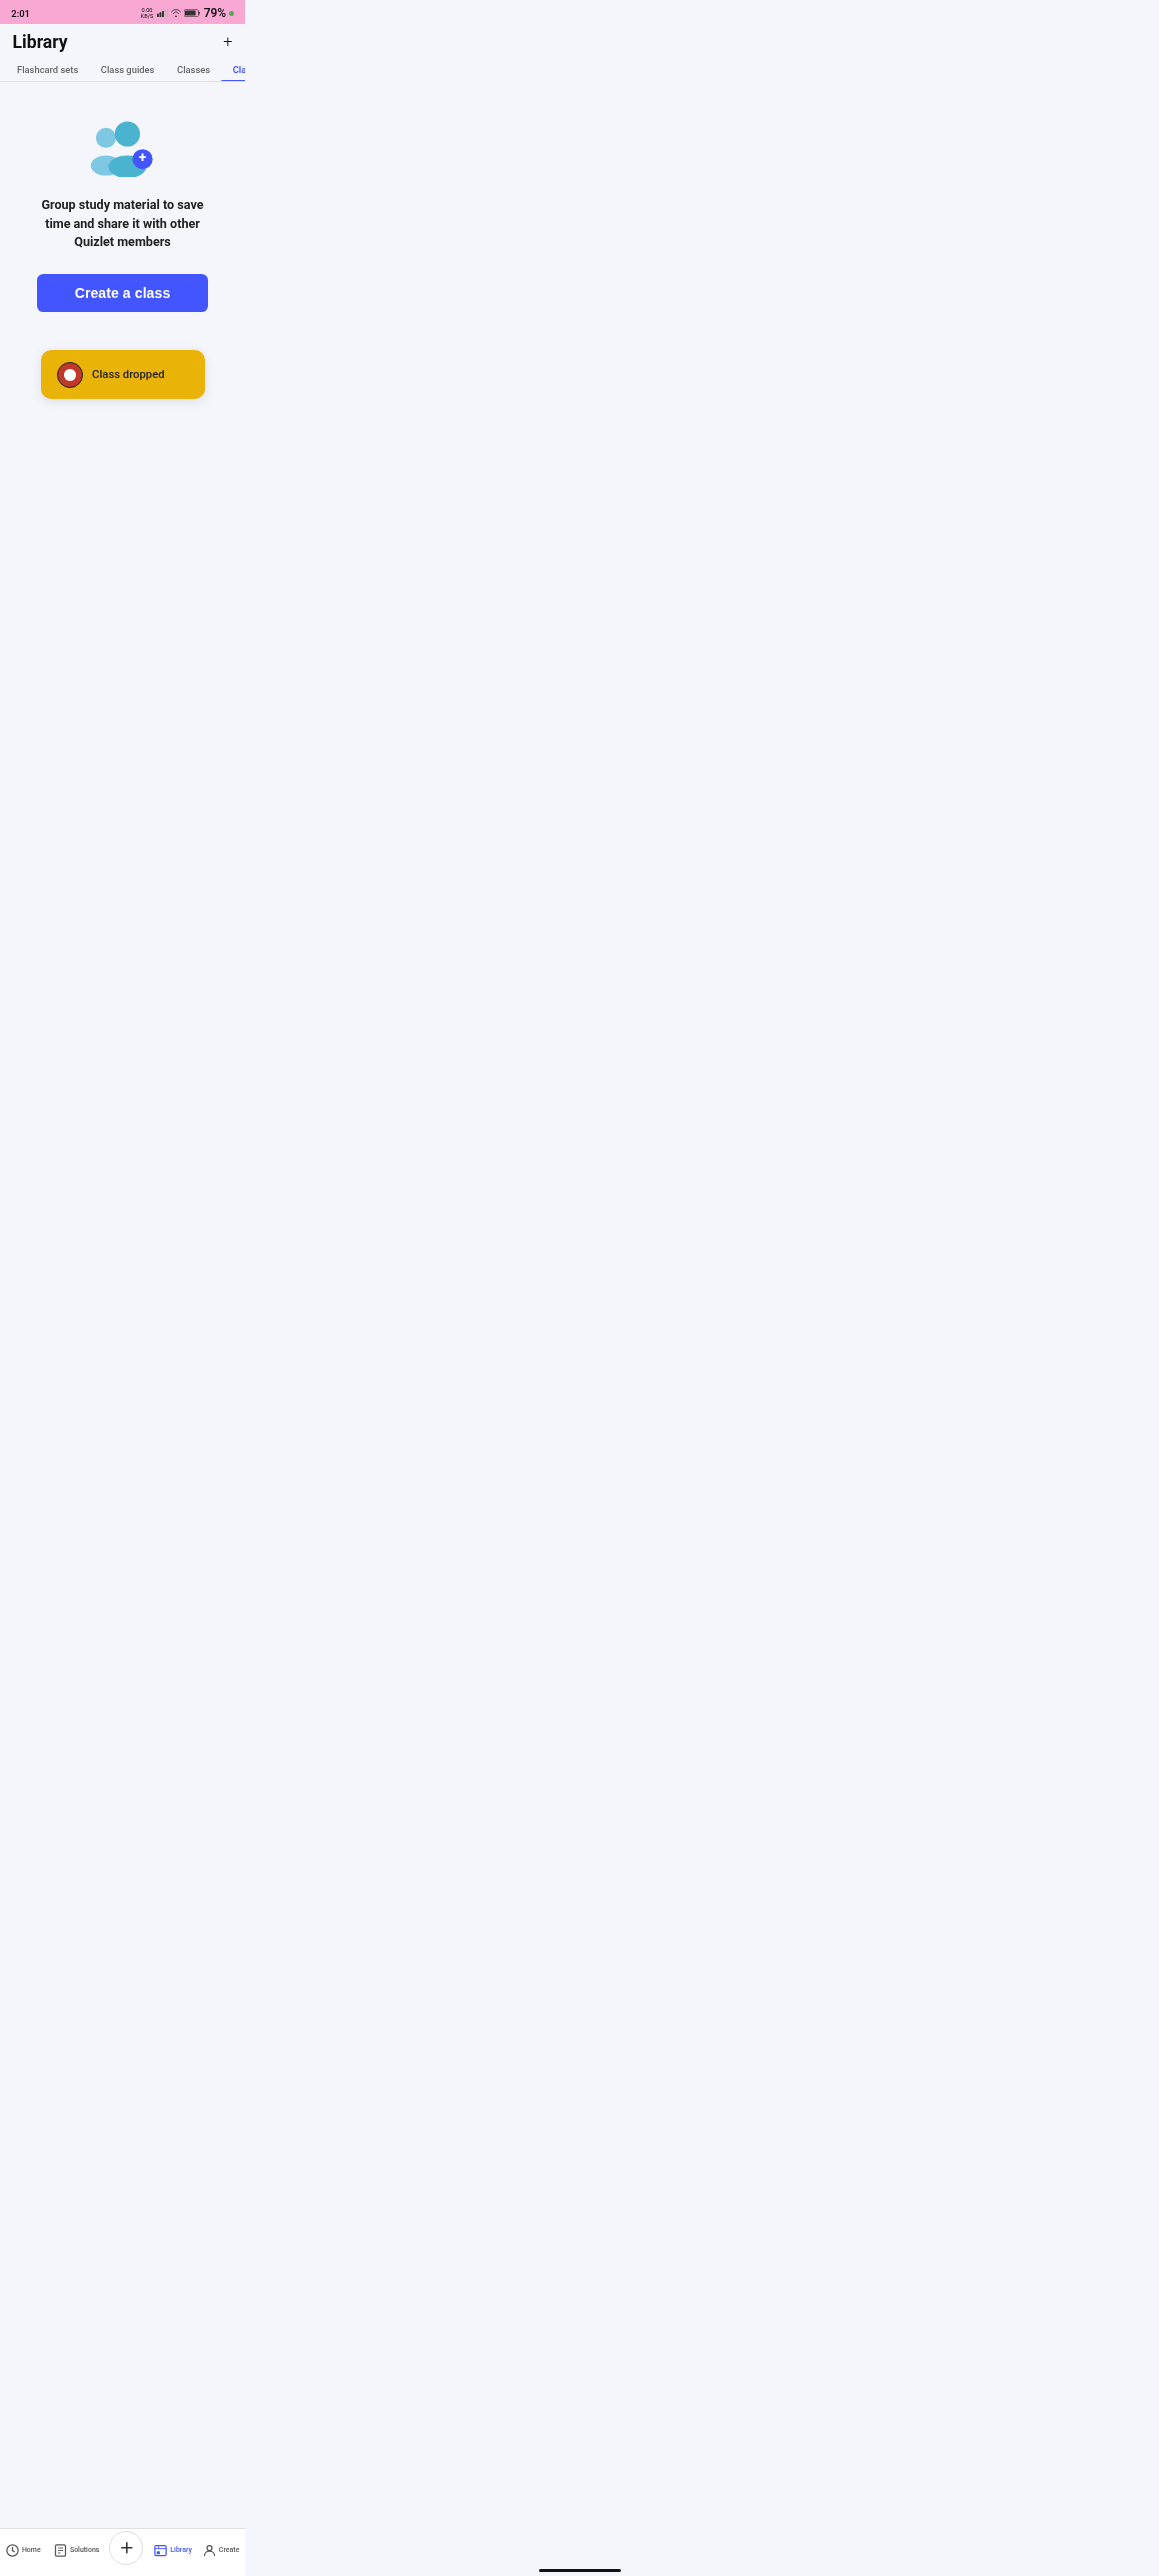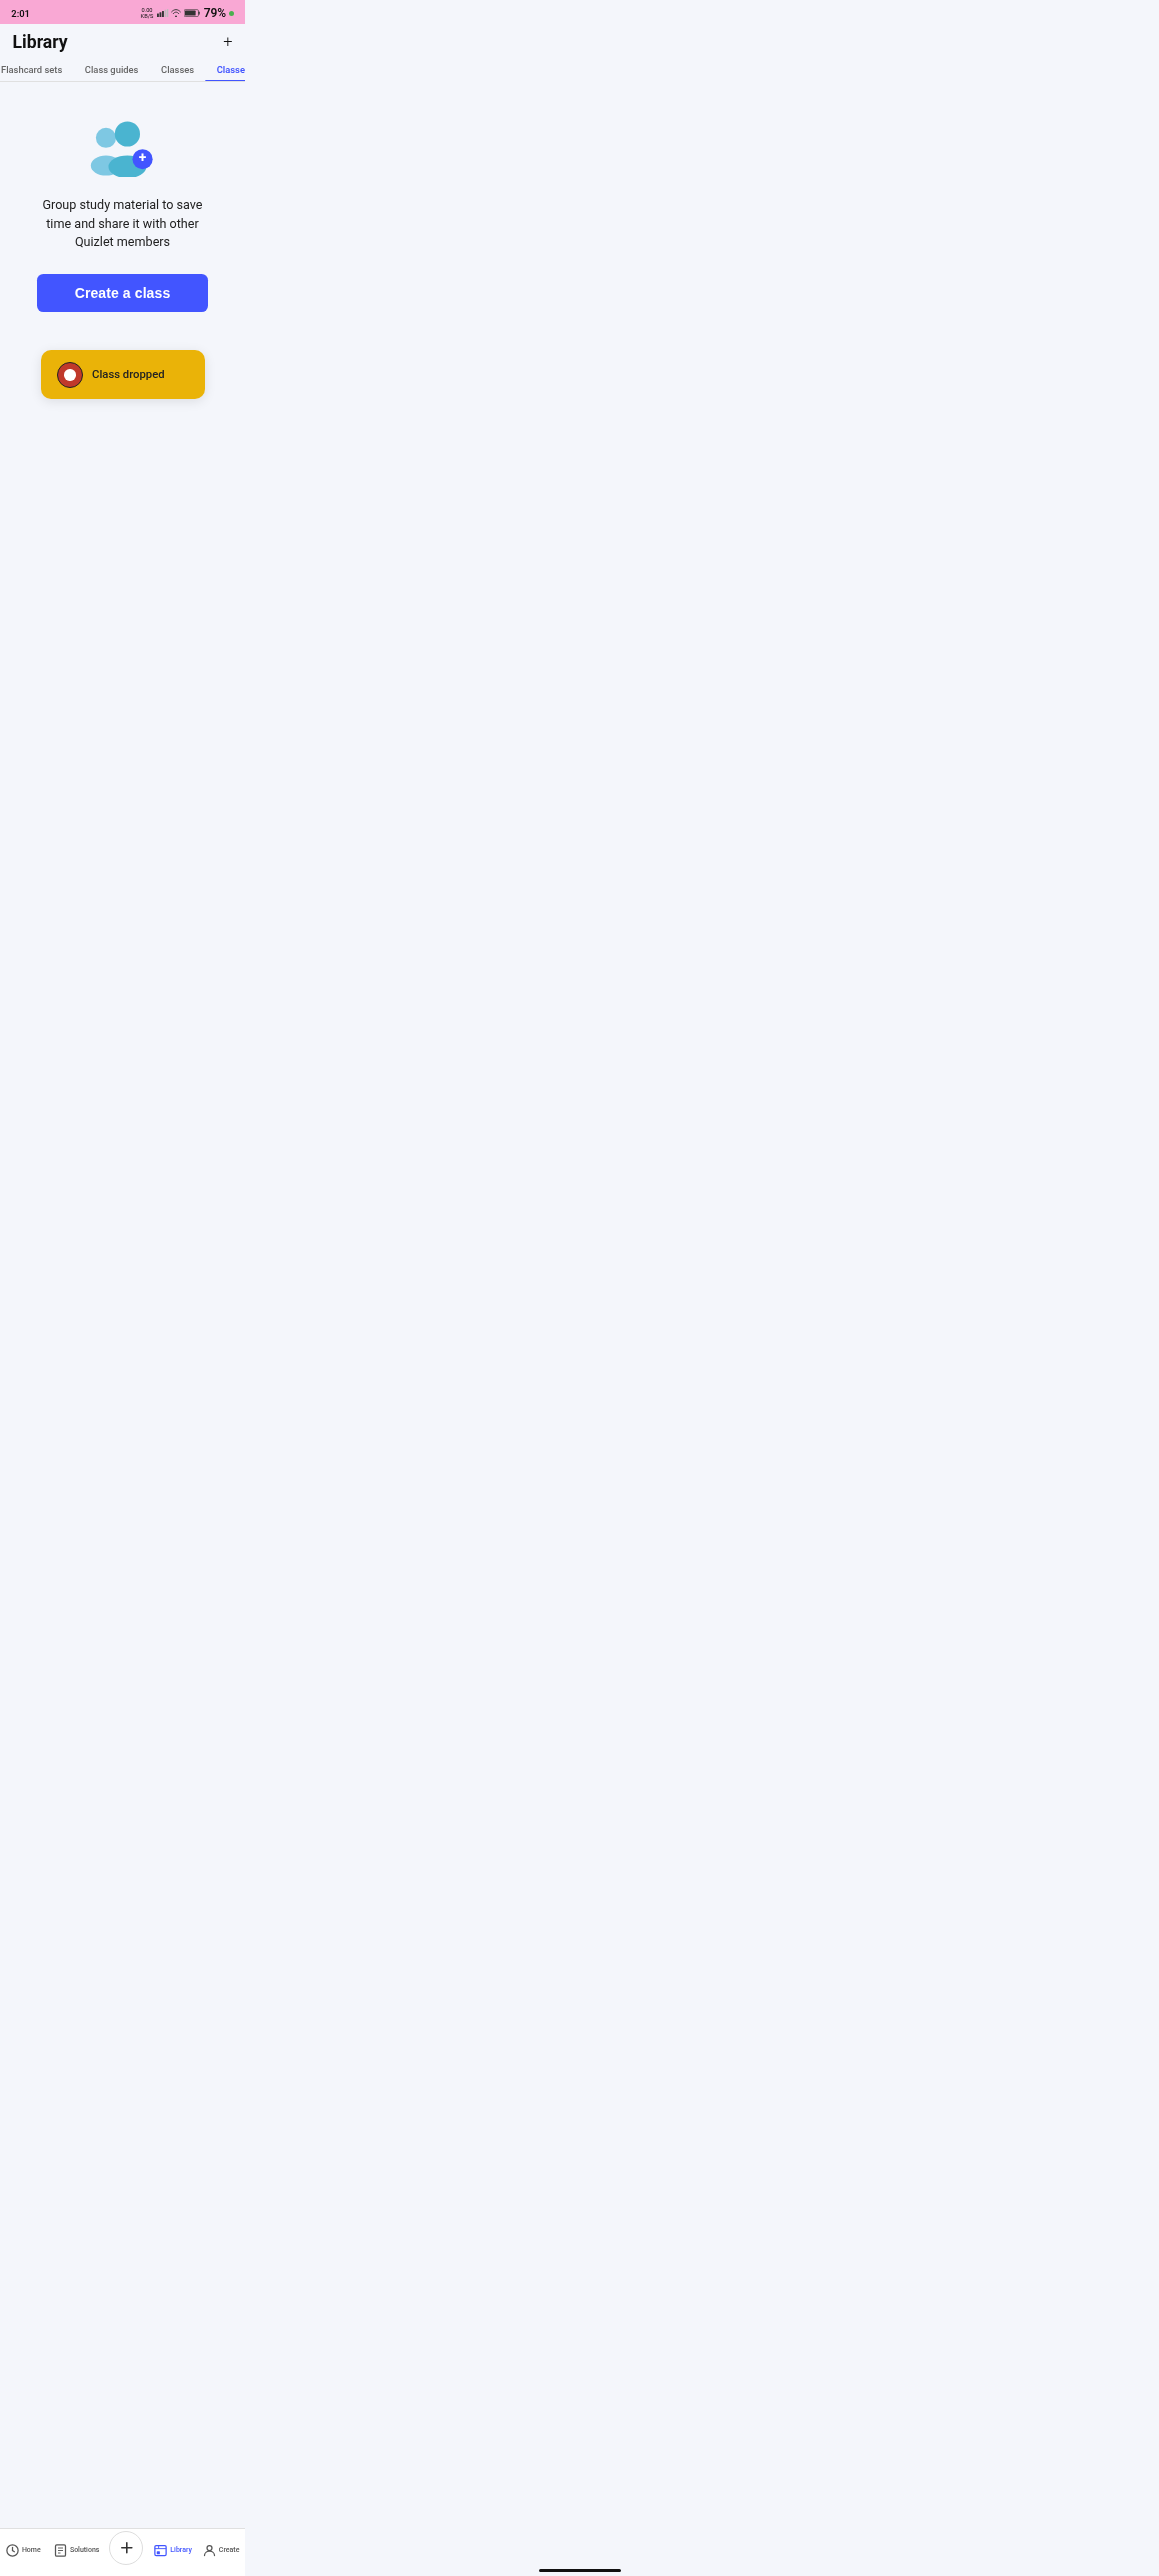--- a/index.html
+++ b/index.html
@@ -100,21 +100,21 @@
       position: absolute;
       bottom: -0.6px;
       left: 0;
       right: 0;
       height: 1.9px;
       background: #4255ff;
       border-radius: 1.3px 1.3px 0 0;
     }
 
     .tab:first-child {
-      padding-left: 1px;
+      padding-left: 17px;
     }
 
     
     .main-content {
       display: flex;
       flex-direction: column;
       align-items: center;
       justify-content: center;
       padding: 38px 19px 25px 19px;
       background: #f4f6fb;
@@ -125,21 +125,21 @@
       width: 82px;
       height: 57px;
       position: relative;
       margin-bottom: 19px;
     }
 
     
     .description {
       text-align: center;
       font-size: 12.6px;
-      font-weight: 400;
+      font-weight: 700;
       color: #222;
       line-height: 1.45;
       margin-bottom: 22.6px;
       max-width: 176px;
     }
 
     
     .create-btn {
       background: #4255ff;
       color: #fff;

